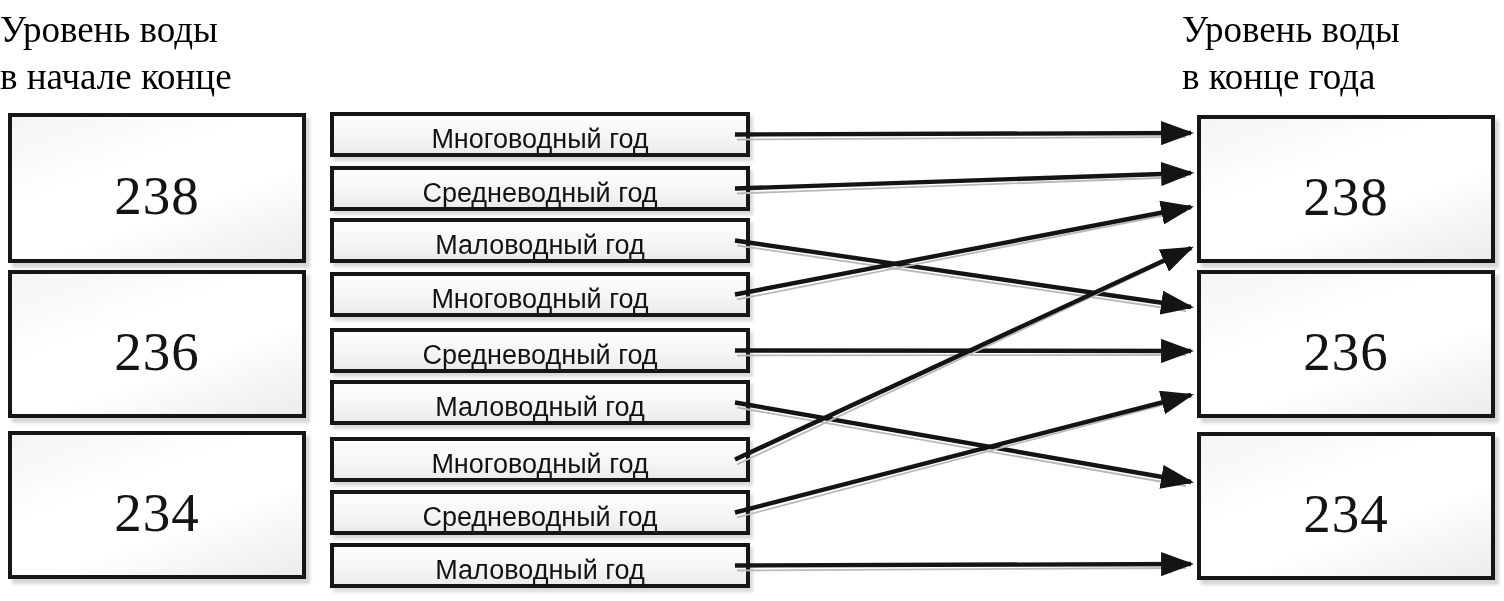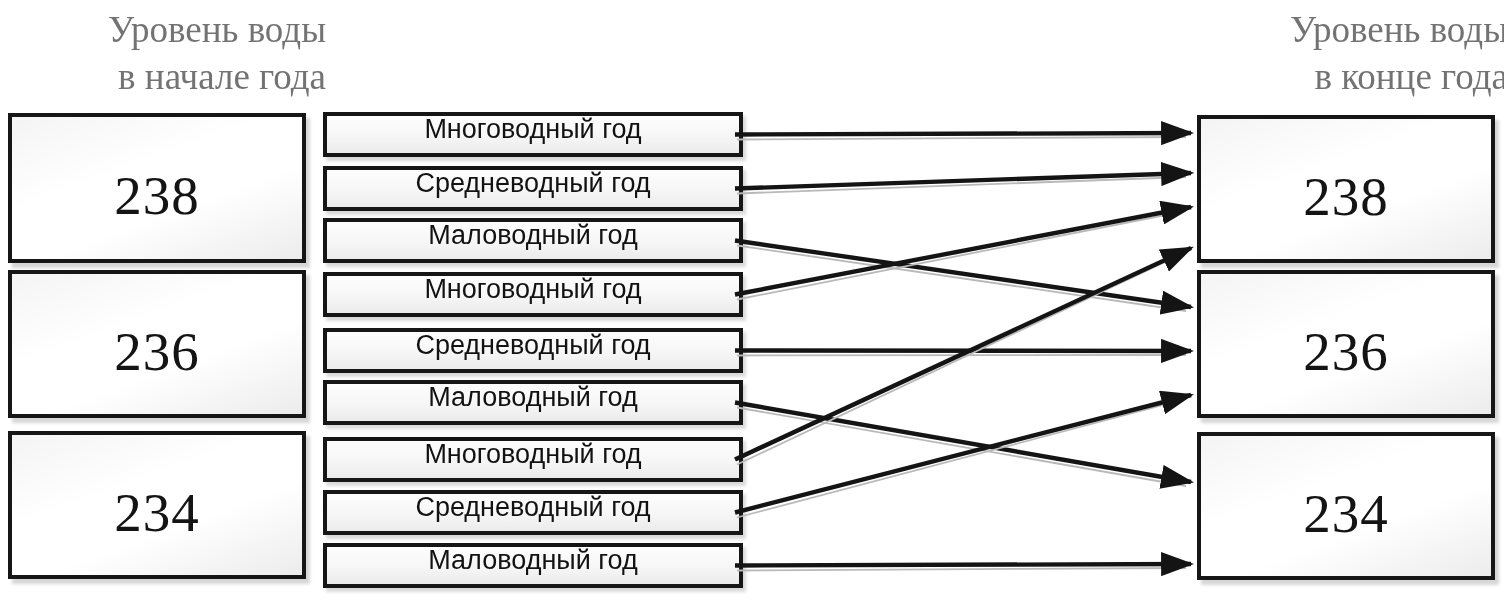--- a/index.html
+++ b/index.html
@@ -1,56 +1,56 @@
 <!DOCTYPE html>
 <html><head>
 <meta charset="utf-8">
 <style>
   html,body{margin:0;padding:0;background:#ffffff;}
   .canvas{
     position:relative;width:1504px;height:601px;background:#ffffff;overflow:hidden;
     font-family:"Liberation Serif","DejaVu Serif",serif;color:#111;
   }
   .col-title{
-    position:absolute;top:6px;width:326px;text-align:right;
-    font-size:37px;line-height:47px;color:#737373;
+    position:absolute;top:6px;width:326px;text-align:left;
+    font-size:37px;line-height:47px;color:#000000;
   }
   .col-title.left{left:0;}
   .col-title.right{left:1182px;}
   .big-box{
     position:absolute;width:298px;box-sizing:border-box;
     border:4px solid #161616;
     background:linear-gradient(160deg,#f4f4f4 0%,#ffffff 38%,#ffffff 62%,#ececec 100%);
     box-shadow:4px 5px 3px rgba(0,0,0,0.16);
     display:flex;align-items:center;justify-content:center;
   }
   .big-box .num{
     font-size:55px;line-height:1;color:#141414;letter-spacing:1px;margin-top:15px;
   }
   .mid-box{
-    position:absolute;left:323px;width:420px;height:45px;box-sizing:border-box;
+    position:absolute;left:330px;width:420px;height:45px;box-sizing:border-box;
     border:4px solid #161616;
     background:linear-gradient(180deg,#fdfdfd 0%,#f6f6f6 55%,#ebebeb 100%);
     box-shadow:3px 4px 3px rgba(0,0,0,0.15);
-    display:flex;align-items:flex-start;justify-content:center;
+    display:flex;align-items:flex-end;justify-content:center;
   }
   .mid-label{
     font-family:"Liberation Sans","DejaVu Sans",sans-serif;
     font-size:27px;line-height:1;color:#121212;
   }
   svg.arrows{position:absolute;left:0;top:0;pointer-events:none;}
 </style>
 </head>
 <body>
 
 <div class="canvas">
 
   <div class="col-title left">
     <div>Уровень воды</div>
-    <div>в начале года</div>
+    <div>в начале конце</div>
   </div>
   <div class="col-title right">
     <div>Уровень воды</div>
     <div>в конце года</div>
   </div>
 
   <div class="big-box" style="left:8px;top:113px;height:150px">
     <span class="num">238</span>
   </div>
   <div class="big-box" style="left:8px;top:270px;height:148px">

